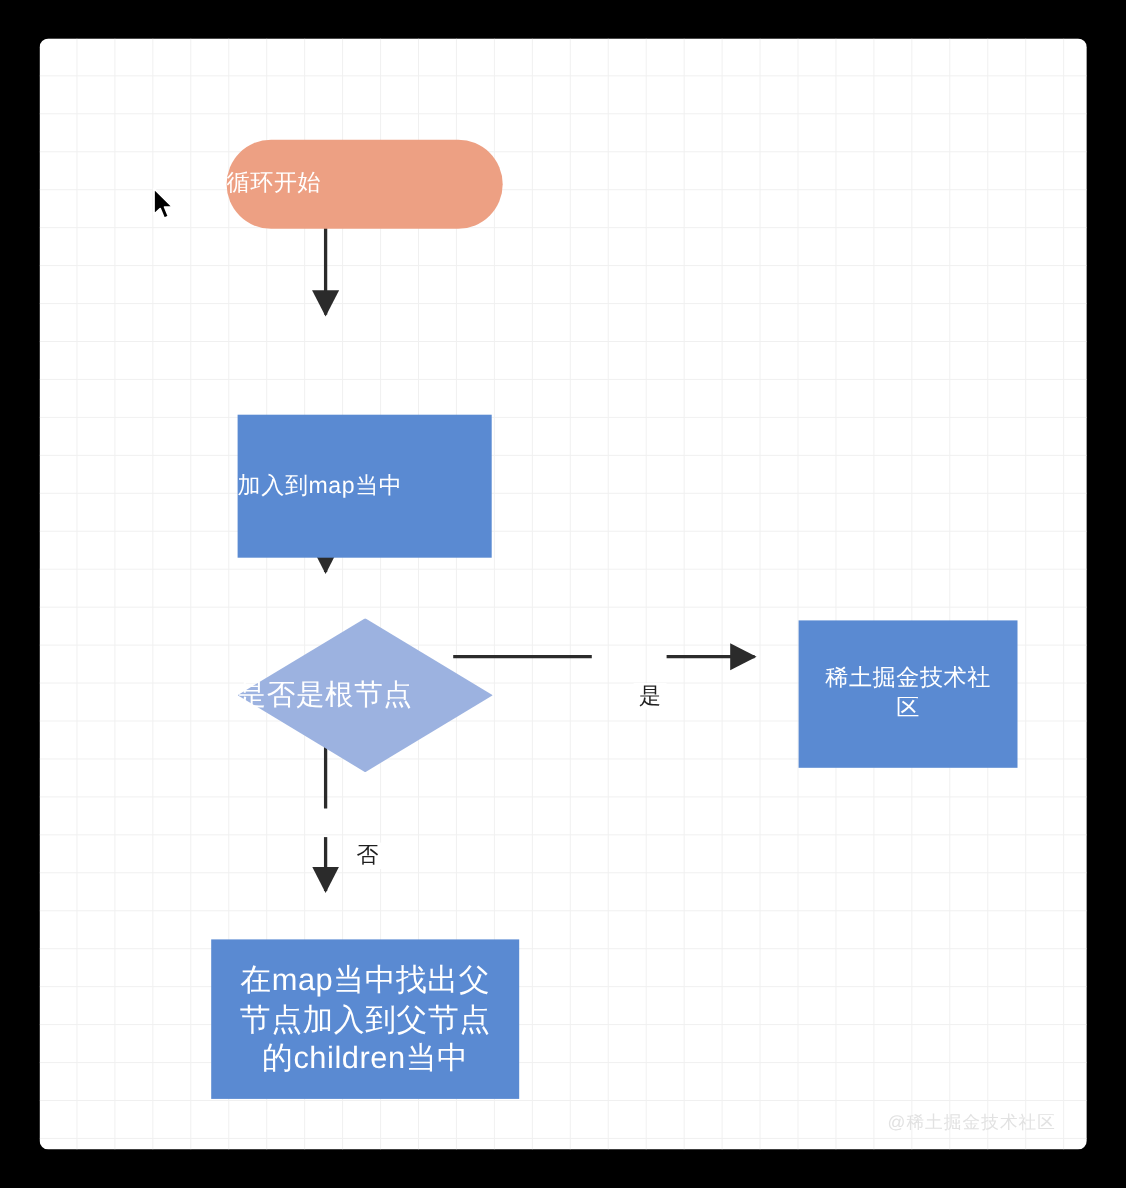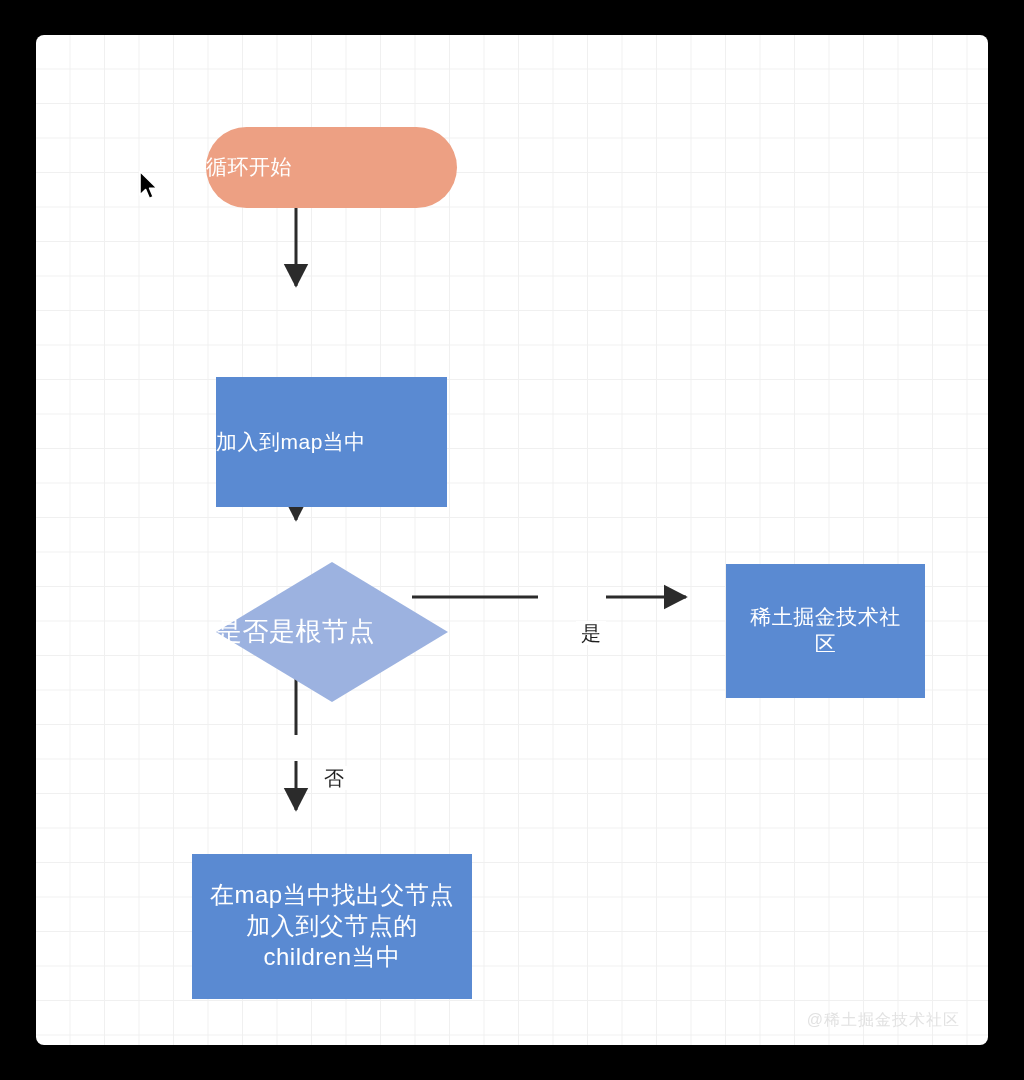--- a/index.html
+++ b/index.html
@@ -97,21 +97,21 @@
     padding: 0 18px;
   }
 
   
   #node-parent {
     left: 156px;
     top: 819px;
     width: 280px;
     height: 145px;
     background: #5a8ad2;
-    font-size: 24px;
+    font-size: 28px;
     padding: 0 14px;
   }
 
   
   #connectors {
     position: absolute;
     left: 0;
     top: 0;
     width: 952px;
     height: 1010px;

